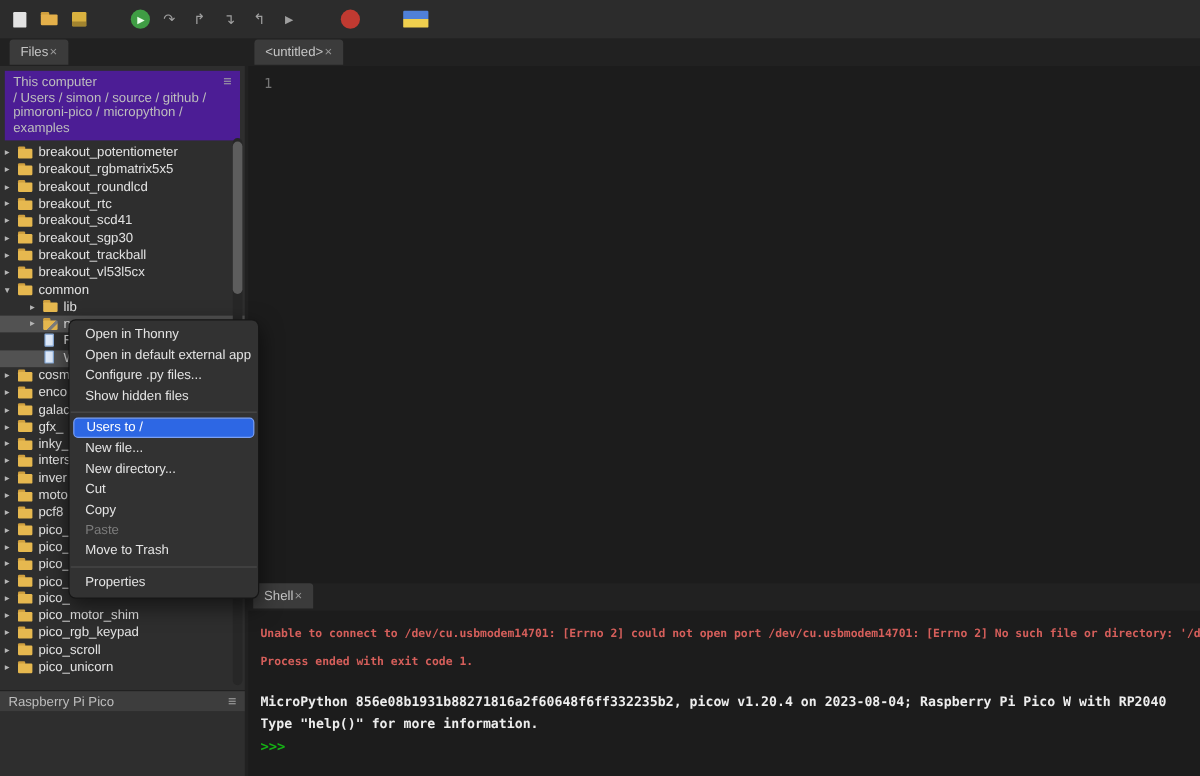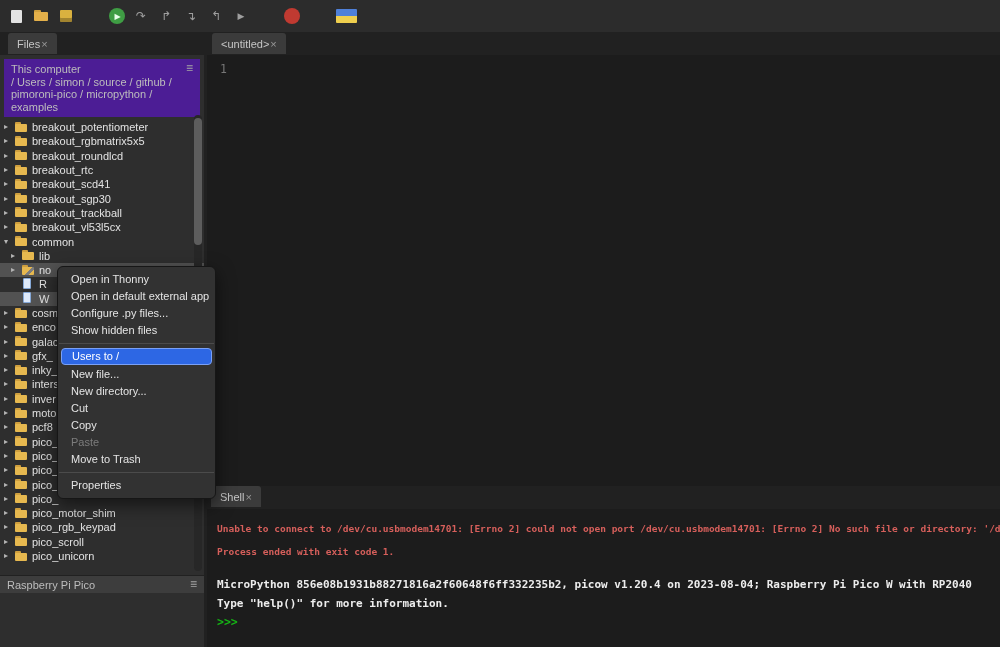--- a/index.html
+++ b/index.html
@@ -37,21 +37,21 @@
 
   
   .files-body{position:absolute;left:0;top:55px;width:204px;height:520px;background:#2e2e2e;overflow:hidden}
   .files-header{margin:4px 4px 2px 4px;background:#4c1d95;color:#bdbdbd;font-size:11px;
                 line-height:12.5px;padding:4px 7px}
   .fh-top{display:flex;justify-content:space-between;align-items:flex-start}
   .burger{color:#a5a5a5;cursor:pointer;font-size:12px;line-height:11px}
   .tree{margin-top:3px}
   .tree-row{display:flex;align-items:center;height:14.3px;padding-left:4px;color:#e2e2e2;
             font-size:11px;white-space:nowrap;cursor:default}
-  .tree-row.lvl1{padding-left:11px}
+  .tree-row.lvl1{padding-left:25px}
   .tree-row.selected{background:#525252}
   .expander{width:10px;flex:none;color:#b5b5b5;font-size:8px;line-height:1}
   .tree-row.col .expander::before{content:"▸"}
   .tree-row.exp .expander::before{content:"▾"}
   .ticon{width:15px;height:11px;position:relative;flex:none;margin-right:3px}
   .ticon.folder::before,.ticon.folder-edit::before{content:"";position:absolute;left:1px;top:0;
         width:6px;height:3px;background:#cf9f3e;border-radius:1px 1px 0 0}
   .ticon.folder::after,.ticon.folder-edit::after{content:"";position:absolute;left:1px;top:2px;
         width:12px;height:8px;background:#e6b84f;border-radius:1px}
   .ticon.folder-edit::after{background:linear-gradient(135deg,#e6b84f 52%,#7d7d7d 53%,#7d7d7d 72%,#e6b84f 73%)}

